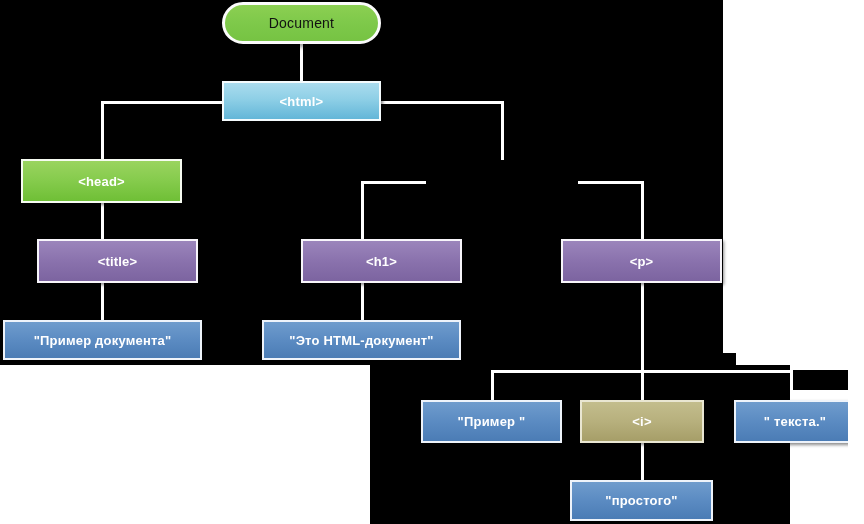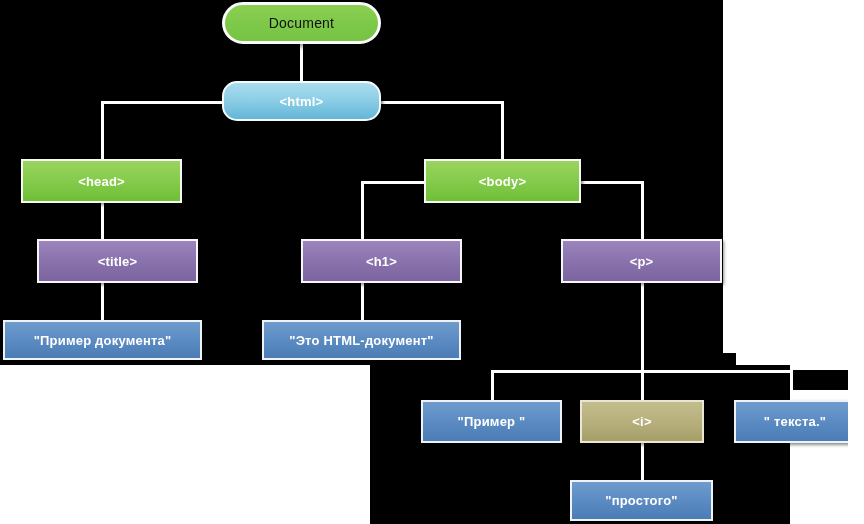--- a/index.html
+++ b/index.html
@@ -62,21 +62,20 @@
     color: #111111;
     font-weight: normal;
     font-size: 14px;
     box-shadow: 2px 3px 4px rgba(0,0,0,0.4);
   }
 
   
   .node.kind-html {
     background: linear-gradient(to bottom, #aadcee 0%, #8ecfe6 45%, #63b6d8 100%);
     border-color: #f4fbfd;
-    border-radius: 15px;
   }
 
   
   .node.kind-green {
     background: linear-gradient(to bottom, #9ad45f 0%, #85cb4c 50%, #6fbf36 100%);
     border-color: #f6fbf1;
   }
 
   
   .node.kind-purple {
@@ -133,21 +132,20 @@
   <div class="line v" style="left:790px; top:370px; height:30px;"></div>
 
   <div class="line v" style="left:641px; top:443px; height:37px;"></div>
 
   <div class="node root" style="left:222px; top:2px; width:159px; height:42px;">Document</div>
 
   <div class="node kind-html" style="left:222px; top:81px; width:159px; height:40px;">&lt;html&gt;</div>
 
   <div class="node kind-green" style="left:21px; top:159px; width:161px; height:44px;">&lt;head&gt;</div>
 
-  <div class="node kind-green" style="left:424px; top:159px; width:157px; height:44px;">&lt;body&gt;</div>
 
   <div class="node kind-purple" style="left:37px; top:239px; width:161px; height:44px;">&lt;title&gt;</div>
 
   <div class="node kind-purple" style="left:281px; top:239px; width:161px; height:44px;margin-left:20px;">&lt;h1&gt;</div>
 
   <div class="node kind-purple" style="left:561px; top:239px; width:161px; height:44px;">&lt;p&gt;</div>
 
   <div class="node kind-text" style="left:3px; top:320px; width:199px; height:40px;">"Пример документа"</div>
 
   <div class="node kind-text" style="left:262px; top:320px; width:199px; height:40px;">"Это HTML-документ"</div>

